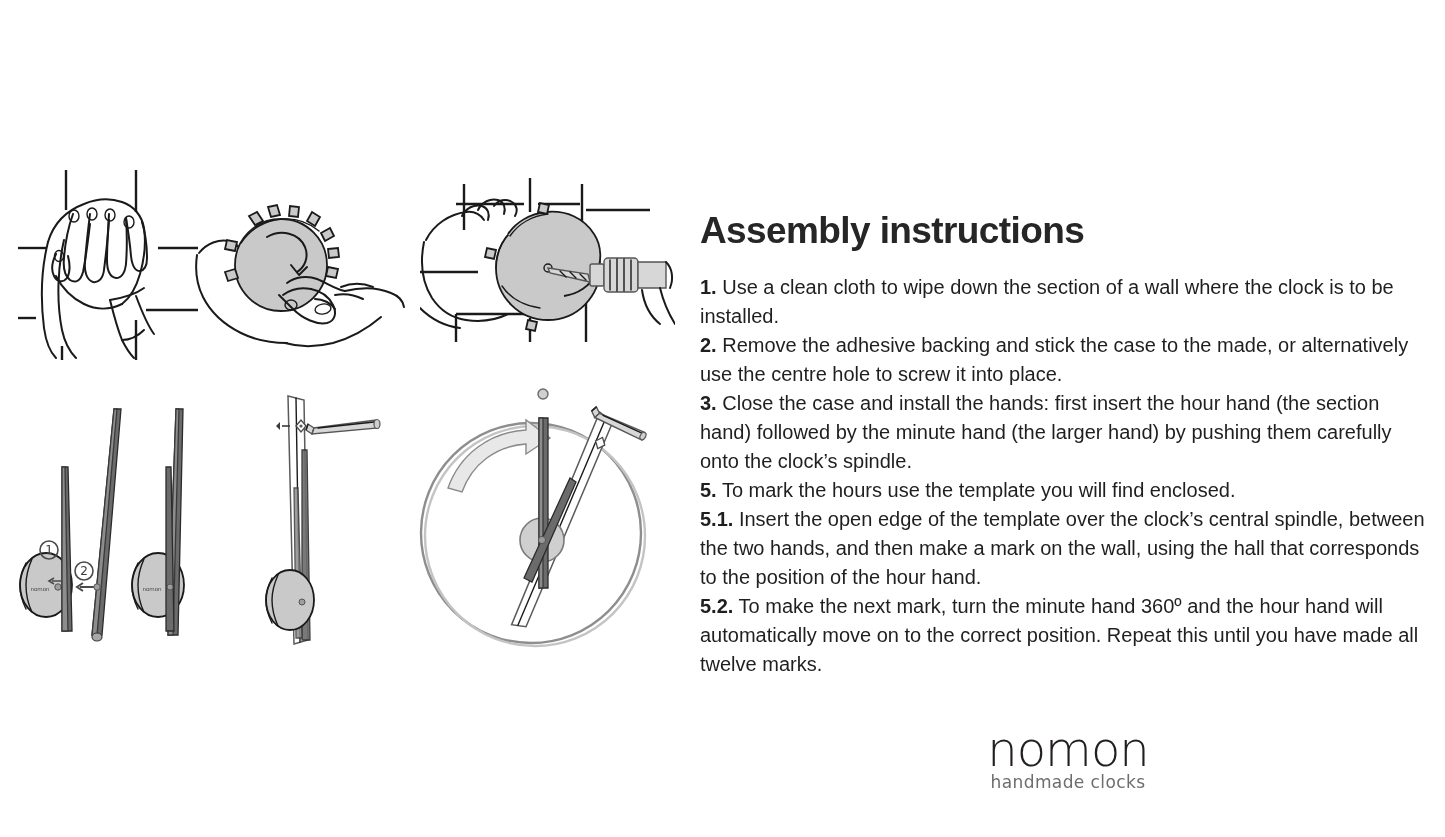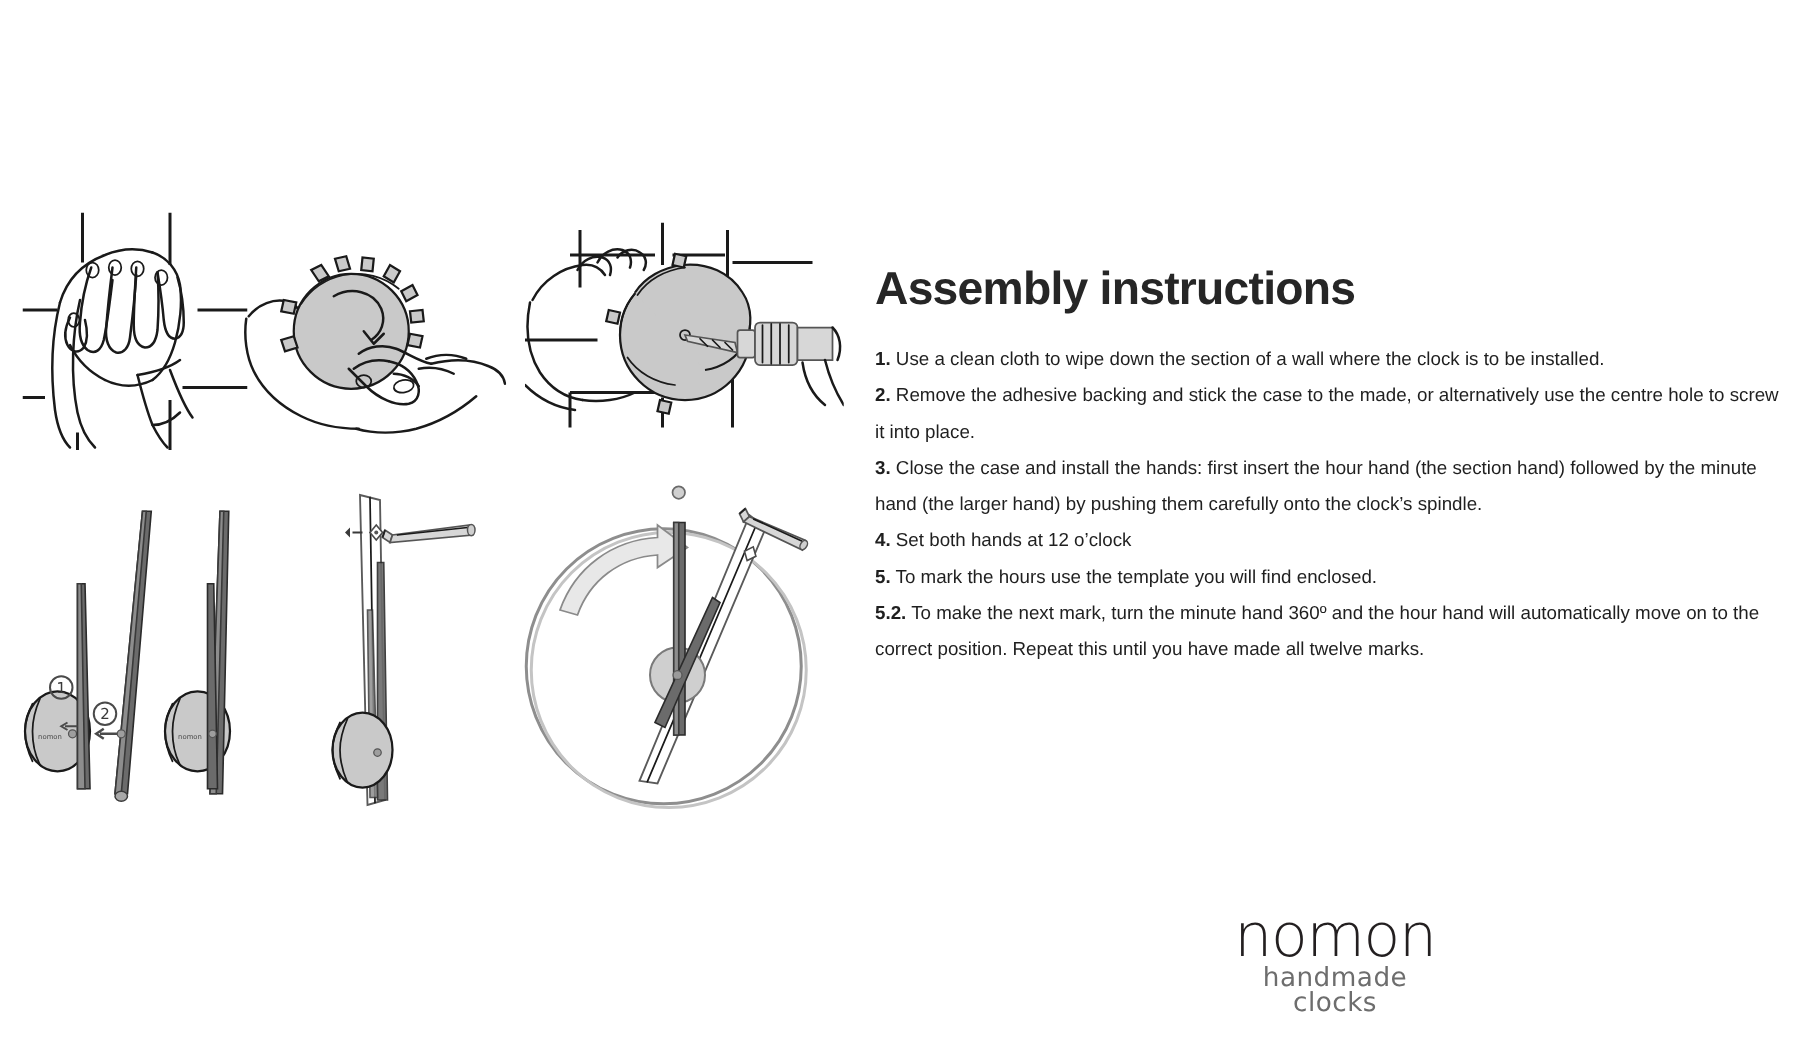--- a/index.html
+++ b/index.html
@@ -51,21 +51,21 @@
   }
   .title {
     font-size: 37px;
     font-weight: bold;
     letter-spacing: -0.6px;
     color: #262626;
     margin: 0 0 22px 0;
     line-height: 1.05;
   }
   .steps {
-    font-size: 15px;
+    font-size: 20px;
     line-height: 29px;
     color: #1f1f1f;
   }
   .step {
     margin: 0;
   }
   .step .num {
     font-weight: bold;
   }
 
@@ -79,21 +79,21 @@
   }
   .logo-word {
     font-size: 48px;
     line-height: 46px;
     letter-spacing: -1px;
     color: #231f20;
     font-weight: 300;
     font-family: "DejaVu Sans", sans-serif;
   }
   .logo-tag {
-    font-size: 21px;
+    font-size: 17px;
     line-height: 20px;
     letter-spacing: 0.4px;
     color: #6d6d6d;
     font-family: "DejaVu Sans", sans-serif;
   }
 
   
   .ink   { fill: none; stroke: #1a1a1a; stroke-width: 2; stroke-linecap: round; stroke-linejoin: round; }
   .ink-thin { fill: none; stroke: #1a1a1a; stroke-width: 1.4; stroke-linecap: round; stroke-linejoin: round; }
   .grid  { fill: none; stroke: #1a1a1a; stroke-width: 2.4; }
@@ -360,22 +360,22 @@
       </svg>
     </div>
   </div>
 
   <div class="content">
     <h1 class="title">Assembly instructions</h1>
     <div class="steps">
       <p class="step"><span class="num">1.</span><span> Use a clean cloth to wipe down the section of a wall where the clock is to be installed.</span></p>
       <p class="step"><span class="num">2.</span><span> Remove the adhesive backing and stick the case to the made, or alternatively use the centre hole to screw it into place.</span></p>
       <p class="step"><span class="num">3.</span><span> Close the case and install the hands: first insert the hour hand (the section hand) followed by the minute hand (the larger hand) by pushing them carefully onto the clock’s spindle.</span></p>
-      <p class="step"><span class="num">4.</span><span> Set both hands at 12 o’clock</span></p>
       <p class="step"><span class="num">5.</span><span> To mark the hours use the template you will find enclosed.</span></p>
+      <p class="step"><span class="num">5.1.</span><span> Insert the open edge of the template over the clock’s central spindle, between the two hands, and then make a mark on the wall, using the hall that corresponds to the position of the hour hand.</span></p>
       <p class="step"><span class="num">5.2.</span><span> To make the next mark, turn the minute hand 360º and the hour hand will automatically move on to the correct position. Repeat this until you have made all twelve marks.</span></p>
     </div>
   </div>
 
   <div class="logo">
     <div class="logo-word">nomon</div>
     <div class="logo-tag">handmade clocks</div>
   </div>
 
 </div>

